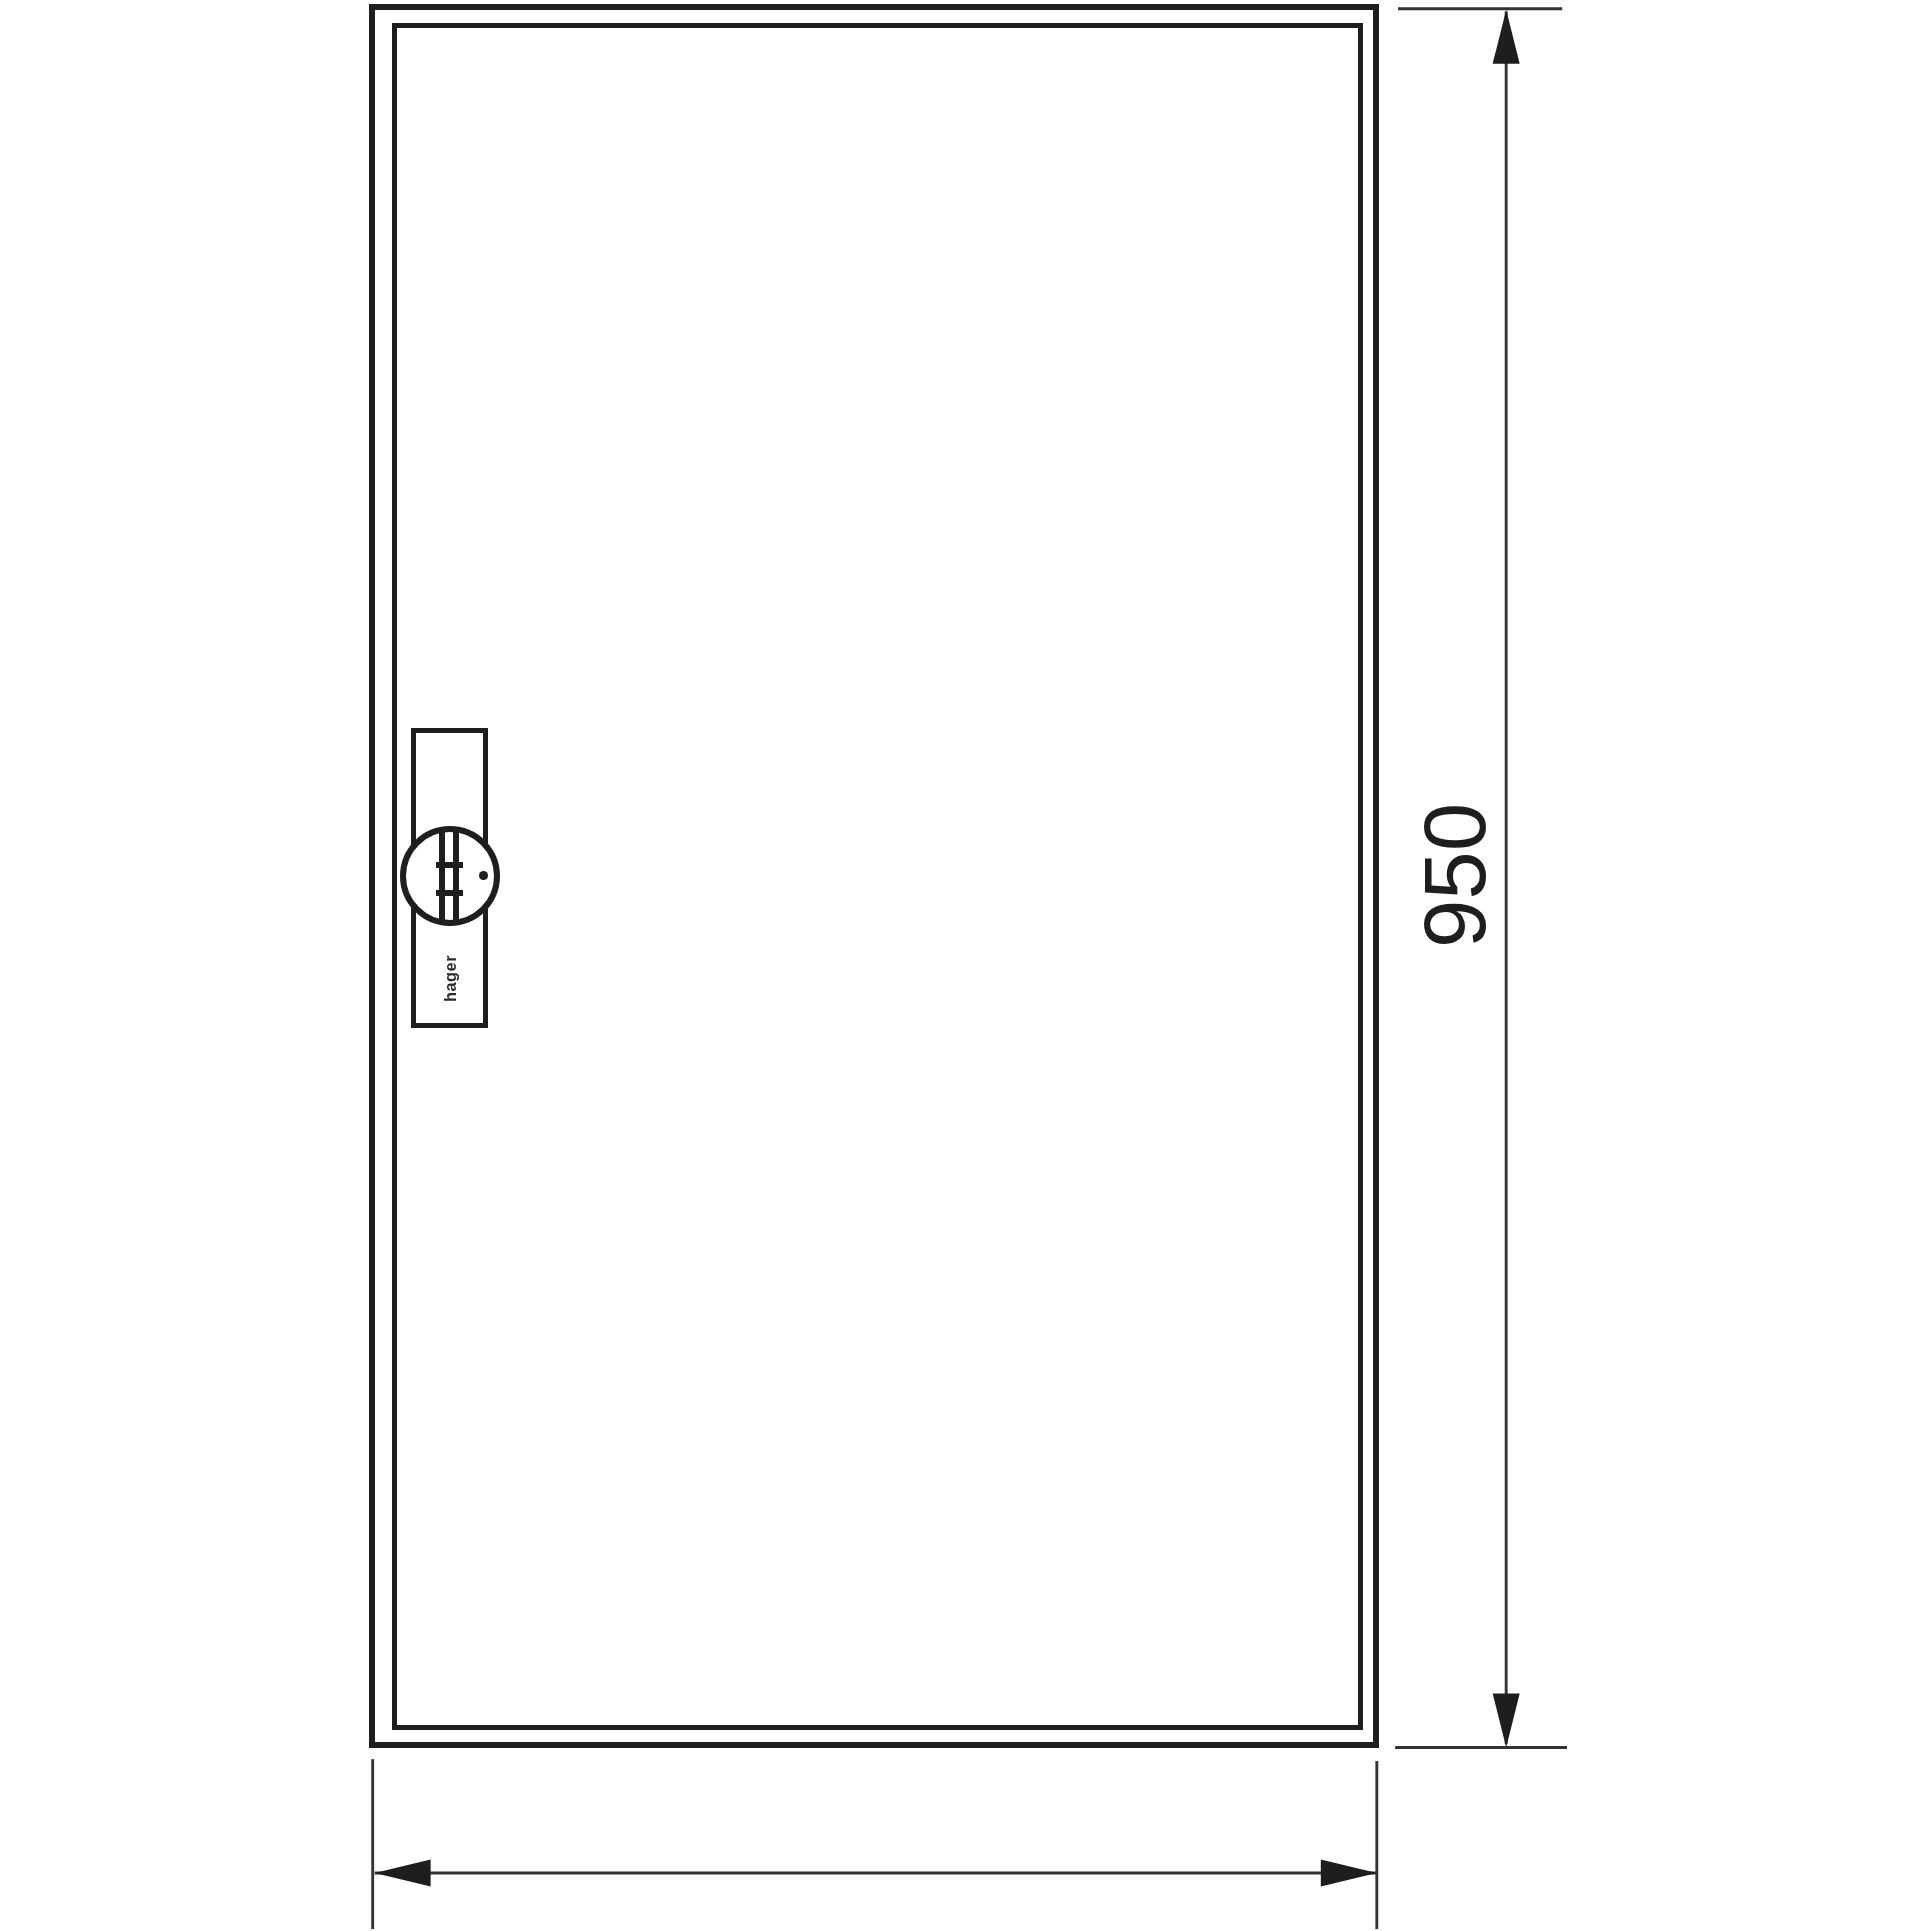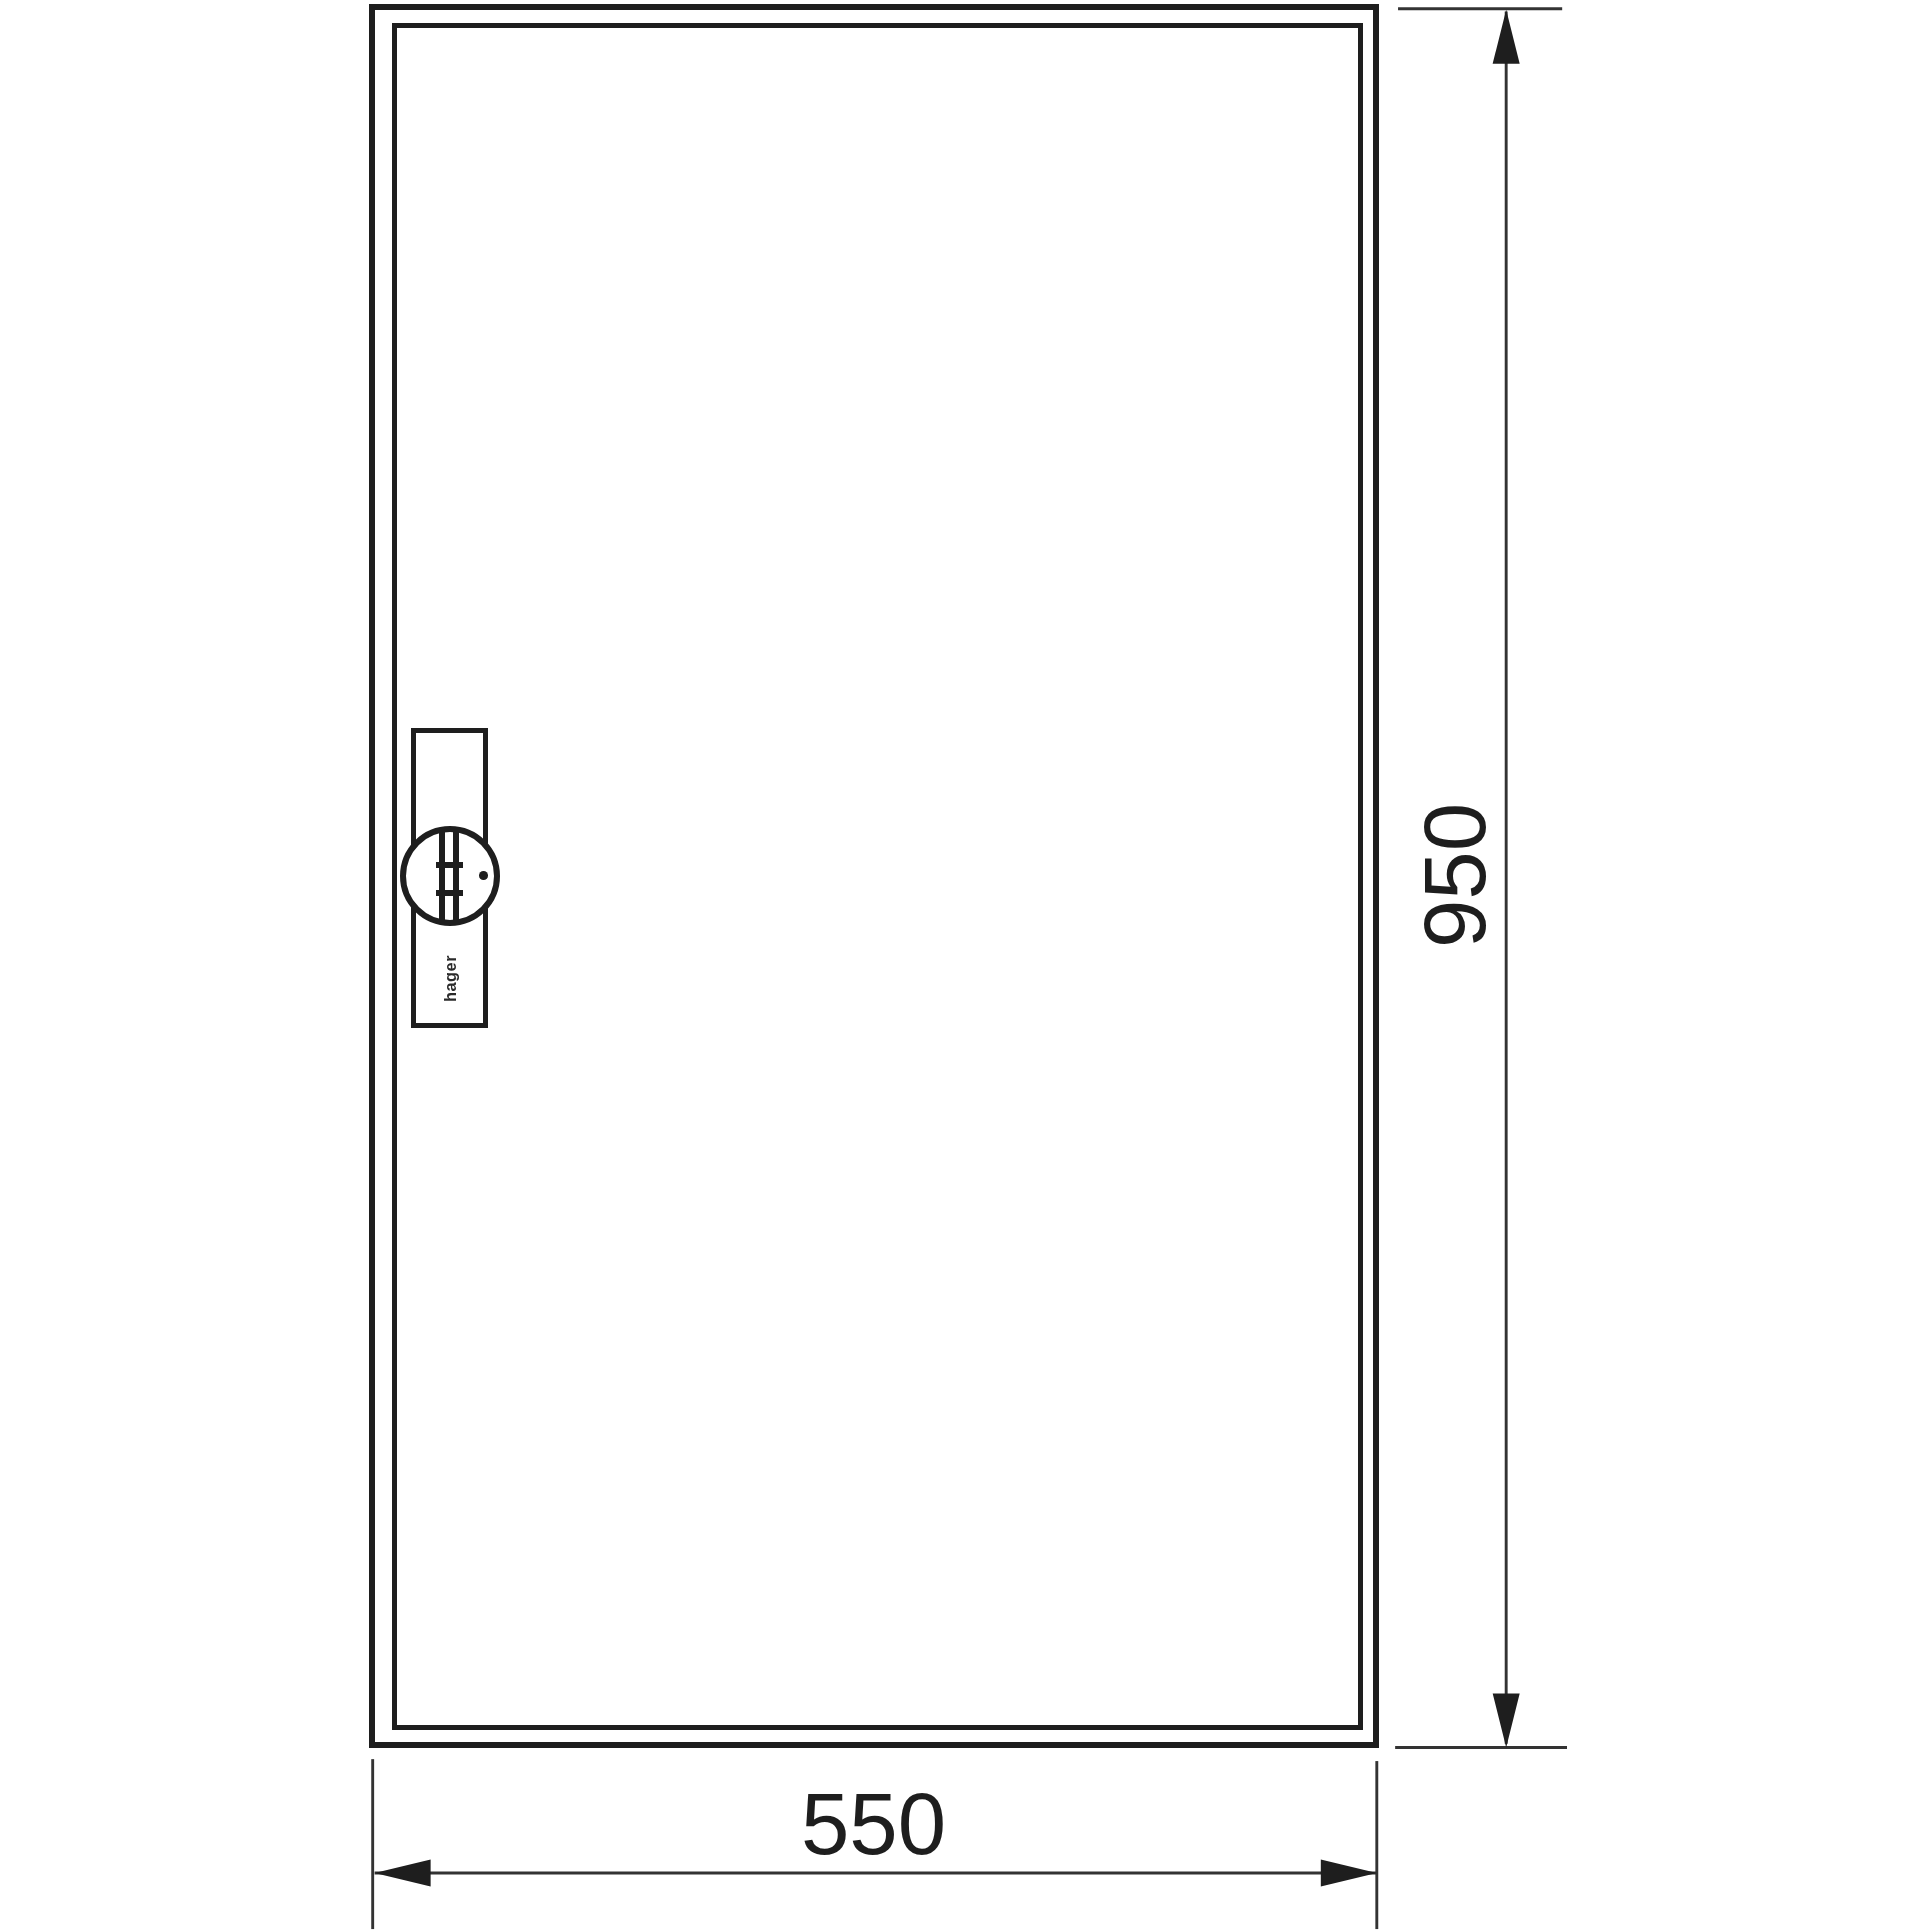--- a/index.html
+++ b/index.html
@@ -145,16 +145,15 @@
     <line x1="386" y1="1822" x2="386" y2="1998" stroke="#333333" stroke-width="3"></line>
     <line x1="1426" y1="1824" x2="1426" y2="1998" stroke="#333333" stroke-width="3"></line>
 
     <line x1="388" y1="1940" x2="1426" y2="1940" stroke="#333333" stroke-width="3"></line>
     <polygon points="388,1940 446,1926 446,1954" fill="#1e1e1e"></polygon>
     <polygon points="1426,1940 1368,1926 1368,1954" fill="#1e1e1e"></polygon>
   </svg>
 
   <div class="dim-label dim-height">950</div>
 
-  <div class="dim-label dim-width">550</div>
 
 </div>
 
 
 </body></html>

